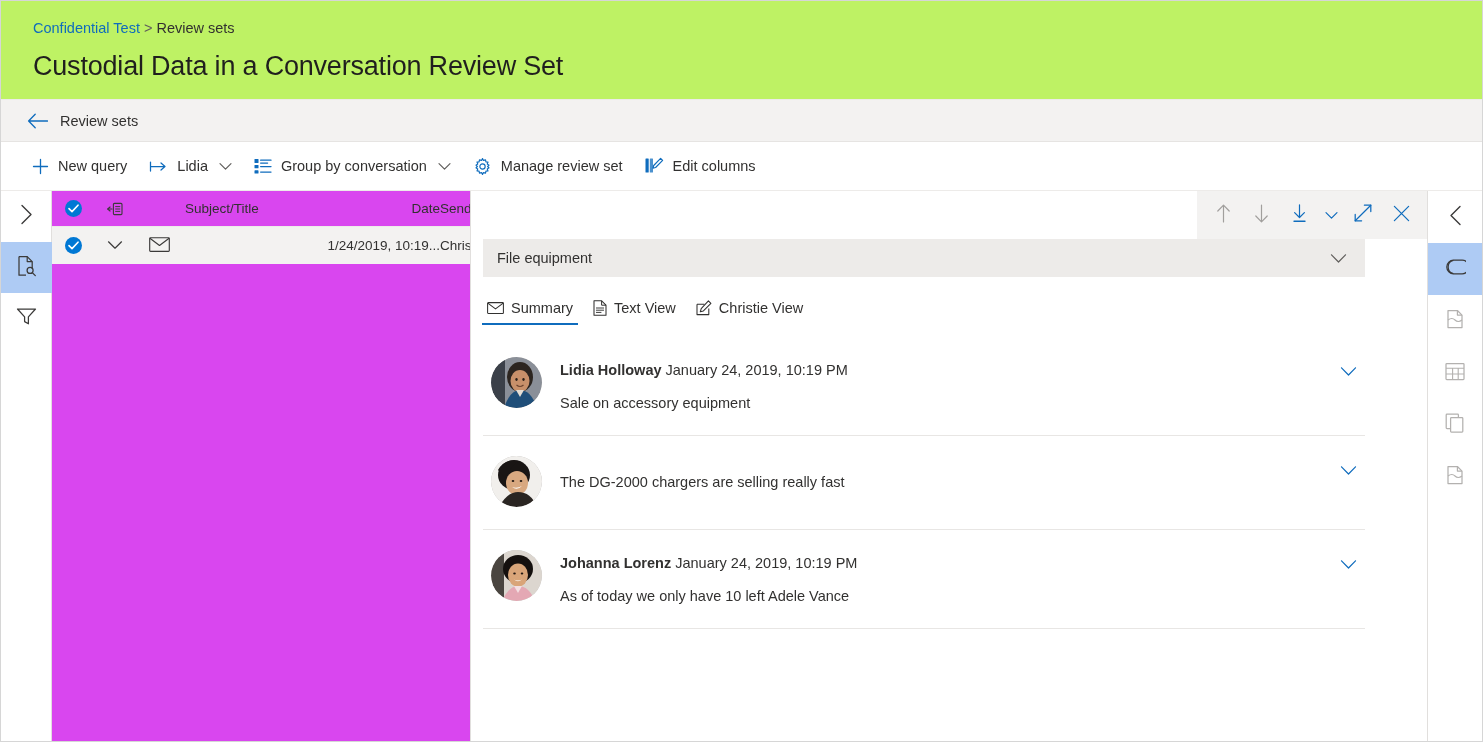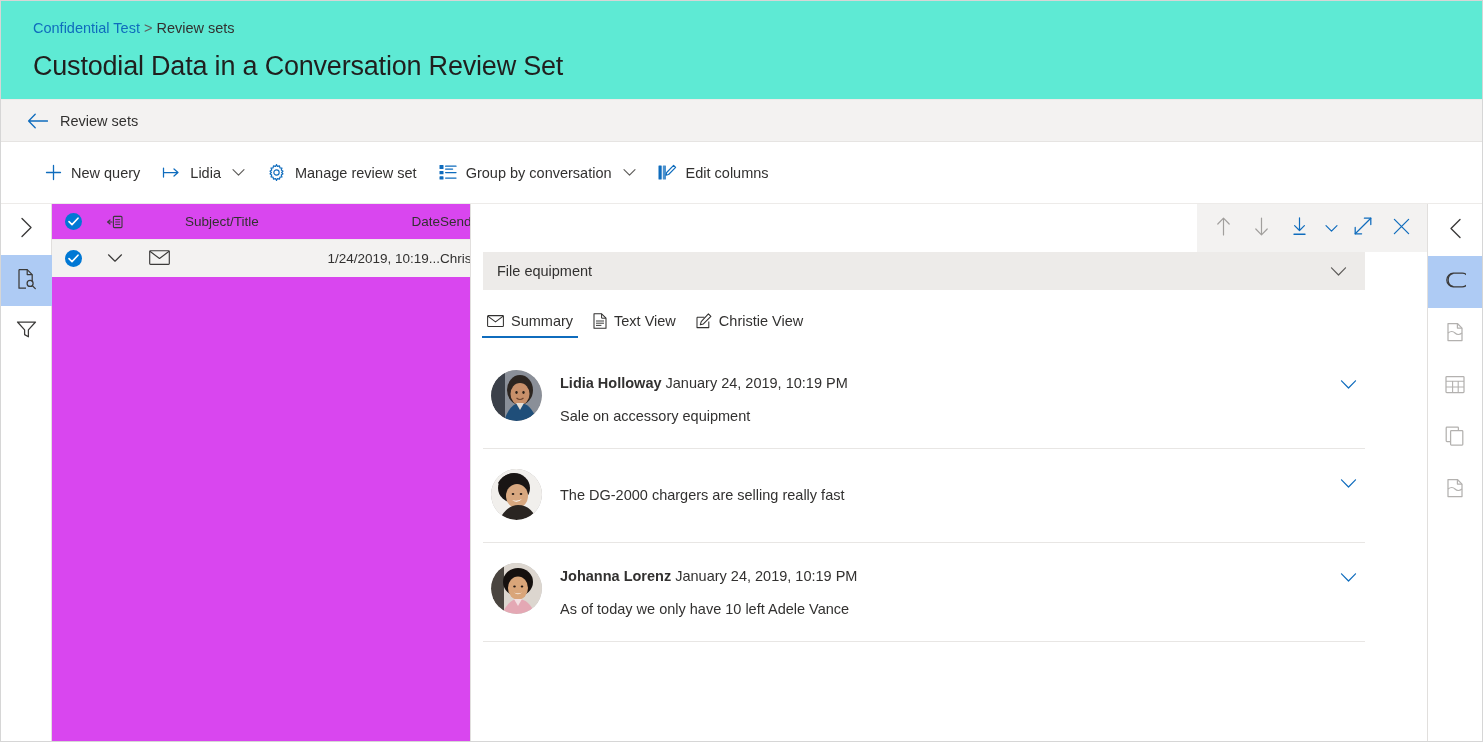--- a/index.html
+++ b/index.html
@@ -15,21 +15,21 @@
     position: relative;
     width: 1483px; height: 742px;
     border: 1px solid #d6d6d6;
     background: #fff;
     display: flex;
     flex-direction: column;
     overflow: hidden;
   }
 
   
-  .header { padding: 18px 0 0 32px; background:#5eead4; flex: 0 0 auto; }
+  .header { padding: 18px 0 0 32px; background:#bef264; flex: 0 0 auto; }
   .breadcrumb { font-size: 14.5px; color:#323130; line-height:18px; }
   .breadcrumb .crumb-link { color:#0f6cbd; cursor:pointer; }
   .breadcrumb .crumb-sep { color:#605e5c; margin:0 4px; }
   .breadcrumb .crumb-current { color:#323130; }
   .page-title {
     font-size: 27px; font-weight: 400; color:#201f1e;
     margin: 12px 0 16px 0; line-height:34px; letter-spacing:-0.2px;
   }
 
   
@@ -43,25 +43,25 @@
     padding-left: 26px;
     gap: 12px;
     cursor: pointer;
   }
   .backbar .arrow { color:#0f6cbd; display:flex; align-items:center; }
   .backbar .blabel { font-size:14.5px; color:#323130; }
 
   
   .cmdbar {
     flex: 0 0 auto;
-    height: 62px;
+    height: 49px;
     background:#fff;
     border-bottom: 1px solid #edebe9;
     display:flex; align-items:center;
-    padding-left: 33px;
+    padding-left: 20px;
     gap: 0px;
     text-align: right;
   }
   .cmd {
     display:flex; align-items:center; gap:9px;
     padding: 6px 11px; cursor:pointer; height: 36px;
     white-space: nowrap;
   }
   .cmd .ic { color:#0f6cbd; display:flex; align-items:center; }
   .cmd .lbl { font-size:14.5px; color:#323130; }
@@ -229,32 +229,20 @@
         <svg width="19" height="15" viewBox="0 0 19 15">
           <path d="M1.5 3 V12 M1.5 7.5 H16 M12 4 L16 7.5 L12 11" stroke="#0f6cbd" stroke-width="1.25" fill="none" stroke-linecap="round" stroke-linejoin="round"></path>
         </svg>
       </span>
       <span class="lbl">Lidia</span>
       <span class="chev">
         <svg width="13" height="9" viewBox="0 0 13 9">
             <path d="M1 1.6 L6.5 7.2 L12 1.6" stroke="#605e5c" stroke-width="1.15" fill="none" stroke-linecap="round" stroke-linejoin="round"></path>
           </svg>
       </span>
-    </div>
-
-    <div class="cmd">
-      <span class="ic">
-        <svg width="19" height="19" viewBox="0 0 20 20">
-          <g stroke="#0f6cbd" stroke-width="1.2" fill="none">
-            <circle cx="10" cy="10" r="2.8"></circle>
-            <path d="M10 1.6 L11 3.6 L13.2 3 L13.6 5.2 L15.8 5.4 L15 7.4 L16.9 8.6 L15.4 10 L16.9 11.4 L15 12.6 L15.8 14.6 L13.6 14.8 L13.2 17 L11 16.4 L10 18.4 L9 16.4 L6.8 17 L6.4 14.8 L4.2 14.6 L5 12.6 L3.1 11.4 L4.6 10 L3.1 8.6 L5 7.4 L4.2 5.4 L6.4 5.2 L6.8 3 L9 3.6 Z" stroke-linejoin="round"></path>
-          </g>
-        </svg>
-      </span>
-      <span class="lbl">Manage review set</span>
     </div>
 
     <div class="cmd">
       <span class="ic">
         <svg width="18" height="17" viewBox="0 0 18 17">
           <g fill="#0f6cbd">
             <rect x="0.5" y="1" width="4" height="4" rx="0.6"></rect>
             <rect x="0.5" y="7" width="4" height="3.3" rx="0.6"></rect>
             <rect x="0.5" y="12.3" width="4" height="3.3" rx="0.6"></rect>
           </g>
@@ -269,20 +257,32 @@
       <span class="lbl">Group by conversation</span>
       <span class="chev">
         <svg width="13" height="9" viewBox="0 0 13 9">
             <path d="M1 1.6 L6.5 7.2 L12 1.6" stroke="#605e5c" stroke-width="1.15" fill="none" stroke-linecap="round" stroke-linejoin="round"></path>
           </svg>
       </span>
     </div>
 
     <div class="cmd">
       <span class="ic">
+        <svg width="19" height="19" viewBox="0 0 20 20">
+          <g stroke="#0f6cbd" stroke-width="1.2" fill="none">
+            <circle cx="10" cy="10" r="2.8"></circle>
+            <path d="M10 1.6 L11 3.6 L13.2 3 L13.6 5.2 L15.8 5.4 L15 7.4 L16.9 8.6 L15.4 10 L16.9 11.4 L15 12.6 L15.8 14.6 L13.6 14.8 L13.2 17 L11 16.4 L10 18.4 L9 16.4 L6.8 17 L6.4 14.8 L4.2 14.6 L5 12.6 L3.1 11.4 L4.6 10 L3.1 8.6 L5 7.4 L4.2 5.4 L6.4 5.2 L6.8 3 L9 3.6 Z" stroke-linejoin="round"></path>
+          </g>
+        </svg>
+      </span>
+      <span class="lbl">Manage review set</span>
+    </div>
+
+    <div class="cmd">
+      <span class="ic">
         <svg width="19" height="18" viewBox="0 0 19 18">
           <g fill="#0f6cbd">
             <rect x="0.5" y="1.5" width="3.2" height="14" rx="0.5"></rect>
             <rect x="4.8" y="1.5" width="3.2" height="14" rx="0.5" opacity="0.75"></rect>
           </g>
           <path d="M15.6 1.4 L17.6 3.4 L10.6 10.5 L8 11.2 L8.7 8.5 Z" fill="none" stroke="#0f6cbd" stroke-width="1.2" stroke-linejoin="round"></path>
         </svg>
       </span>
       <span class="lbl">Edit columns</span>
     </div>

